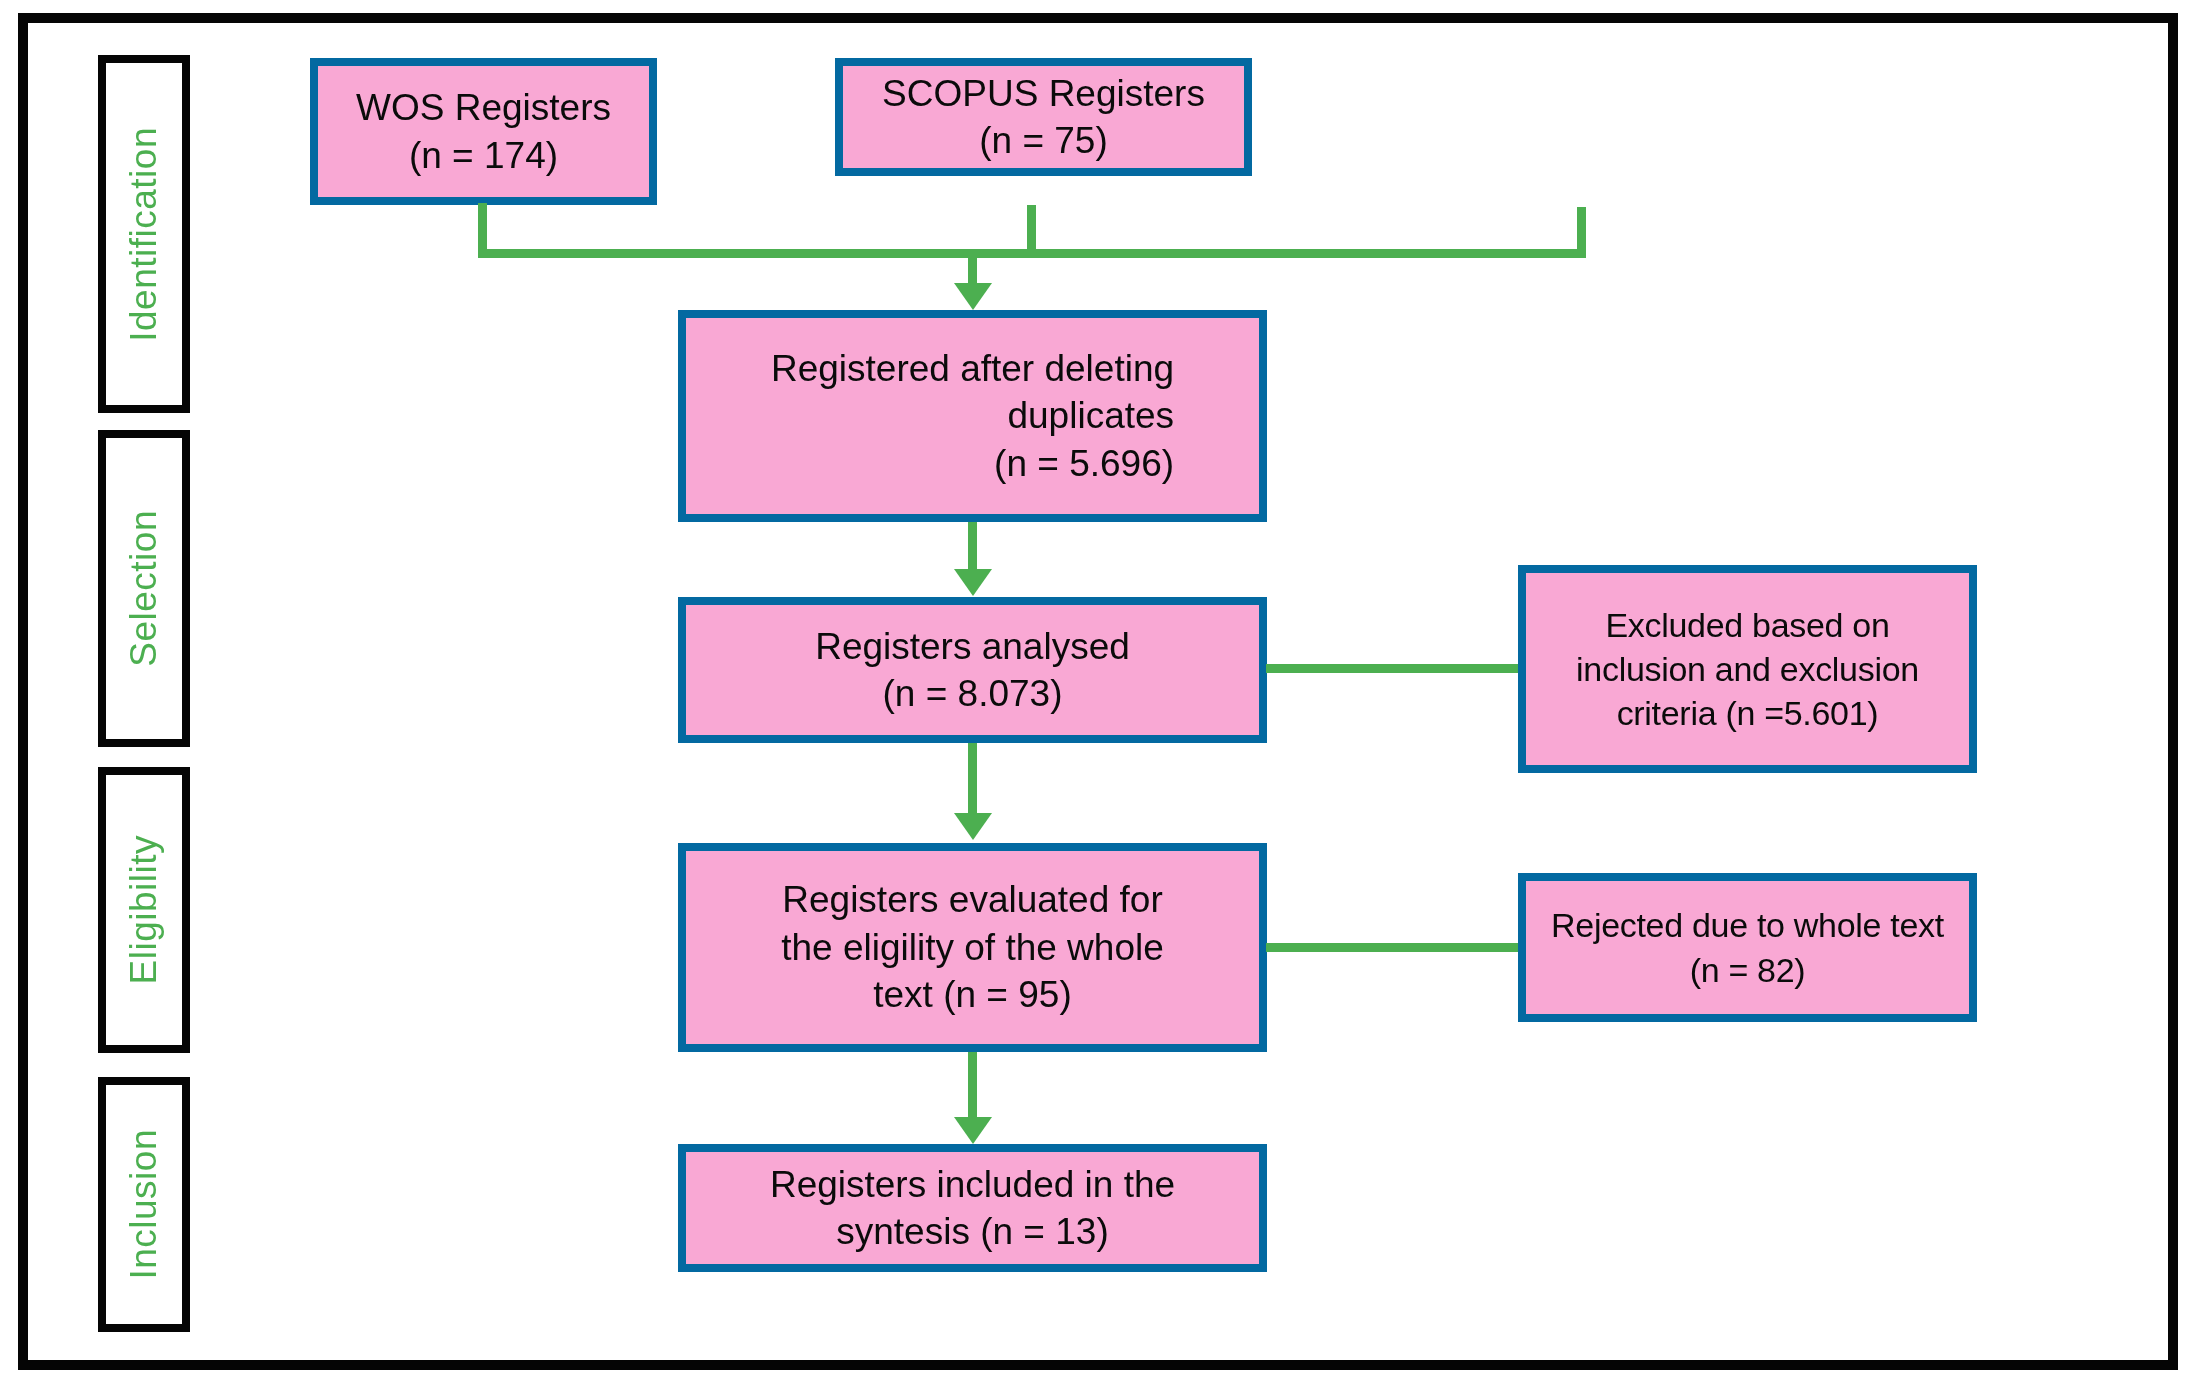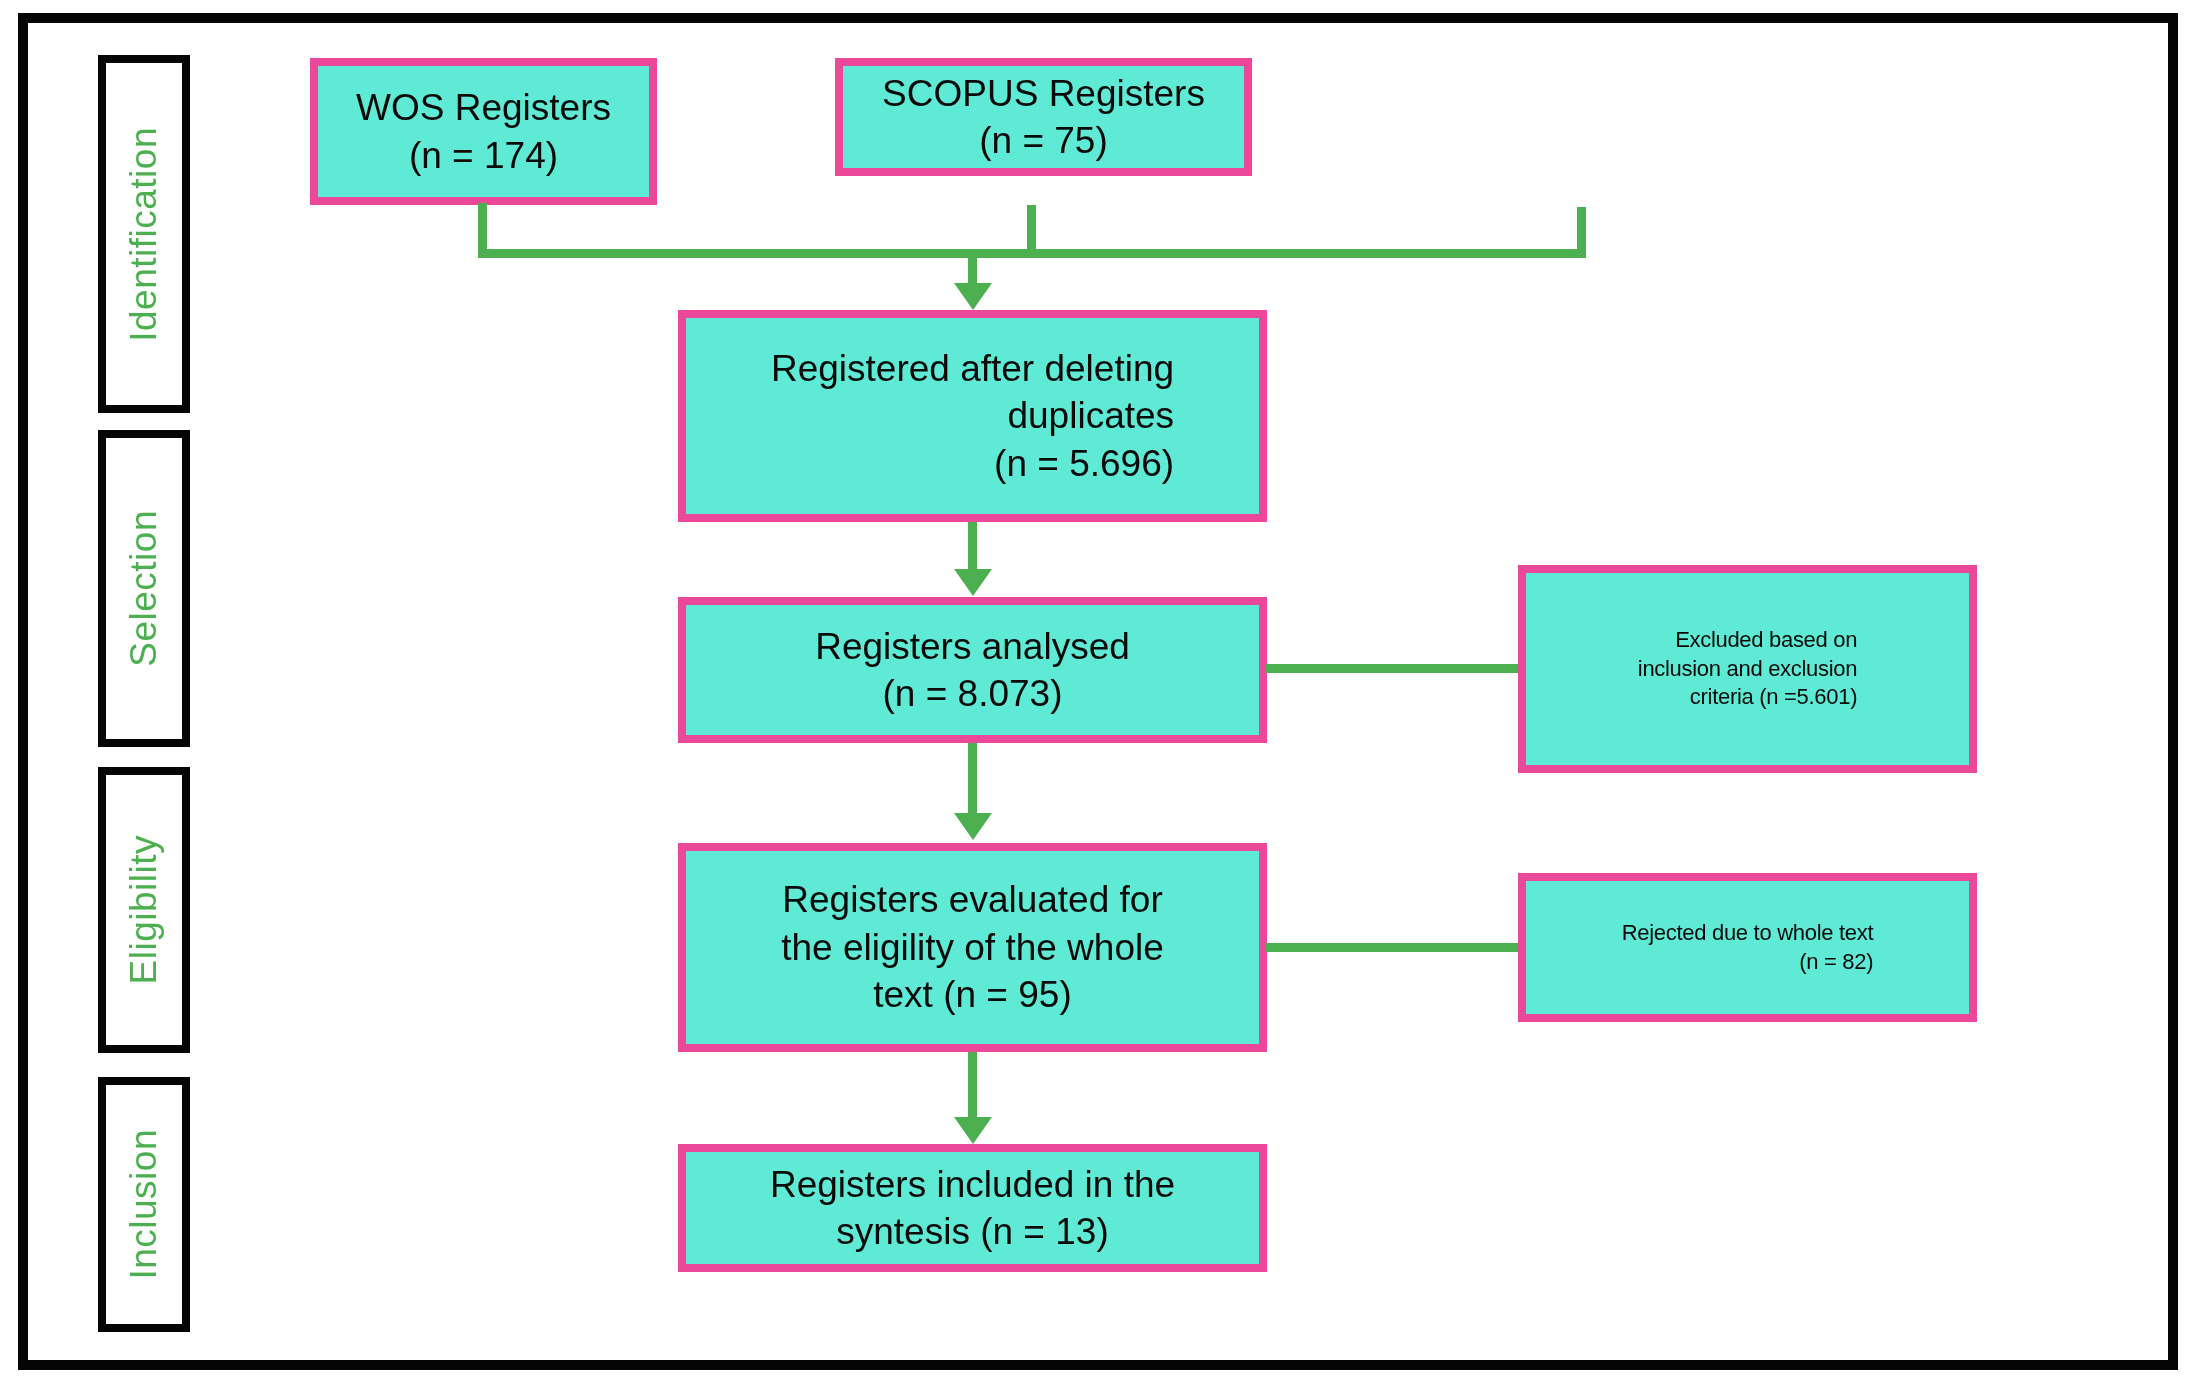--- a/index.html
+++ b/index.html
@@ -13,33 +13,33 @@
     overflow: hidden;
   }
   .frame {
     position: absolute;
     border: 10px solid #050505;
     box-sizing: border-box;
     background: transparent;
   }
   .box {
     position: absolute;
-    border: 8px solid #ec4899;
+    border: 8px solid #0369a1;
     box-sizing: border-box;
-    background: #5eead4;
+    background: #f9a8d4;
     display: flex;
     align-items: center;
     justify-content: center;
     text-align: center;
     white-space: pre-line;
     font-size: 37px;
     line-height: 1.28;
     color: #0b0b0b;
   }
-  .box.side { font-size: 22px; line-height: 1.30; letter-spacing: -0.3px; text-align: right; }
+  .box.side { font-size: 34px; line-height: 1.30; letter-spacing: -0.3px; }
   .vlabel-box {
     position: absolute;
     border: 8px solid #050505;
     box-sizing: border-box;
     background: #ffffff;
     display: flex;
     align-items: center;
     justify-content: center;
   }
   .vlabel-text {

